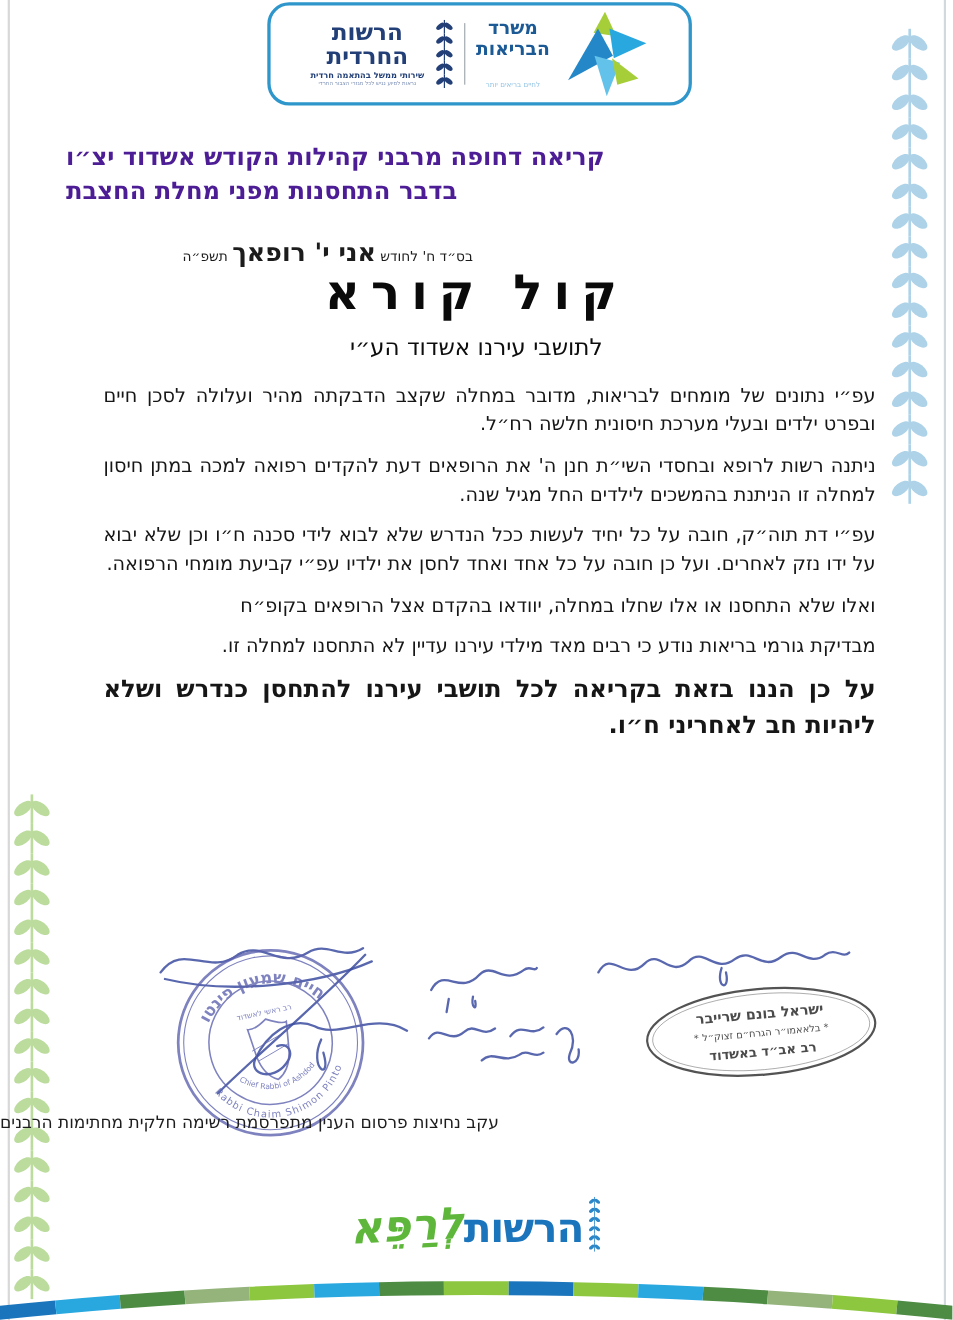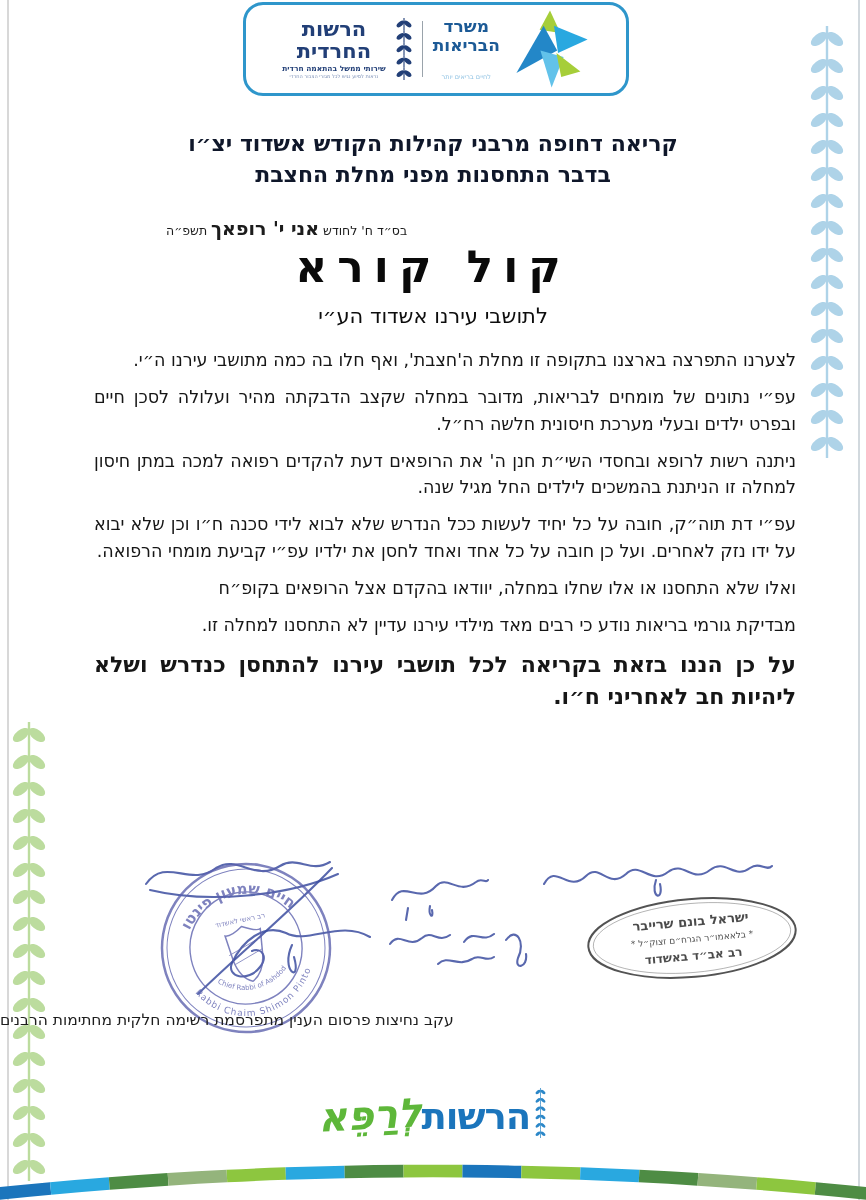--- a/index.html
+++ b/index.html
@@ -21,25 +21,25 @@
   .charedi{text-align:center;direction:rtl;line-height:1}
   .charedi .t{font-size:21px;font-weight:bold;color:#223f77;line-height:1.02}
   .charedi .s{font-size:7.5px;font-weight:bold;color:#223f77;margin-top:3px}
   .charedi .s2{font-size:5px;color:#7a8eb5;margin-top:1px}
   .hdr-divider{width:1px;height:56px;background:#9aa3ab}
   .ministry{text-align:center;direction:rtl;line-height:1}
   .ministry .t{font-size:17px;font-weight:bold;color:#1c5a96;line-height:1.08}
   .ministry .s{font-size:6.5px;color:#93c4e4;margin-top:20px}
 
   
-  .doc-title{position:absolute;top:128px;left:60px;right:60px;text-align:center;
-    font-weight:bold;font-size:22px;line-height:1.42;color:#0f172a}
+  .doc-title{position:absolute;top:128px;left:60px;right:60px;text-align:left;
+    font-weight:bold;font-size:22px;line-height:1.42;color:#4c1d95}
   .date-line{position:absolute;top:217px;left:166px;direction:rtl;white-space:nowrap;
     font-size:12.5px;color:#1c1c1c}
-  .date-line .big{font-size:19px;font-weight:bold}
+  .date-line .big{font-size:23px;font-weight:bold}
   .kol{position:absolute;top:241px;left:0;right:0;text-align:center;
     font-size:44px;font-weight:bold;letter-spacing:10px;color:#0a0a0a}
   .sub{position:absolute;top:304px;left:0;right:0;text-align:center;
     font-size:21px;font-weight:normal;color:#0d0d0d}
 
   
   .body-text{position:absolute;top:347px;right:70px;width:702px;
     font-size:17.5px;line-height:1.5;text-align:justify;color:#161616}
   .body-text p{margin:0 0 11px}
   .body-text p.call{font-size:22px;font-weight:bold;line-height:1.45;margin:5px 0 12px}
@@ -162,21 +162,20 @@
 <div class="date-line">
   <span>בס״ד ח' לחודש</span>
   <span class="big">אני י' רופאך</span>
   <span>תשפ״ה</span>
 </div>
 
 <div class="kol">קול קורא</div>
 <div class="sub">לתושבי עירנו אשדוד הע״י</div>
 
 <div class="body-text">
-  <p>לצערנו התפרצה בארצנו בתקופה זו מחלת ה'חצבת', ואף חלו בה כמה מתושבי עירנו ה״י.</p>
   <p>עפ״י נתונים של מומחים לבריאות, מדובר במחלה שקצב הדבקתה מהיר ועלולה לסכן חיים ובפרט ילדים ובעלי מערכת חיסונית חלשה רח״ל.</p>
   <p>ניתנה רשות לרופא ובחסדי השי״ת חנן ה' את הרופאים דעת להקדים רפואה למכה במתן חיסון למחלה זו הניתנת בהמשכים לילדים החל מגיל שנה.</p>
   <p>עפ״י דת תוה״ק, חובה על כל יחיד לעשות ככל הנדרש שלא לבוא לידי סכנה ח״ו וכן שלא יבוא על ידו נזק לאחרים. ועל כן חובה על כל אחד ואחד לחסן את ילדיו עפ״י קביעת מומחי הרפואה.</p>
   <p>ואלו שלא התחסנו או אלו שחלו במחלה, יוודאו בהקדם אצל הרופאים בקופ״ח</p>
   <p>מבדיקת גורמי בריאות נודע כי רבים מאד מילדי עירנו עדיין לא התחסנו למחלה זו.</p>
   <p class="call">על כן הננו בזאת בקריאה לכל תושבי עירנו להתחסן כנדרש ושלא ליהיות חב לאחריני ח״ו.</p>
 </div>
 
 <svg class="sig" style="left:538px;top:850px" width="240" height="58" viewBox="0 0 240 58">
   <path d="M6,34 C18,12 30,44 48,26 C62,12 70,40 88,24 C102,10 112,36 130,22 C146,10 154,34 172,20 C188,8 196,30 212,18 C222,11 228,22 234,16"></path>

